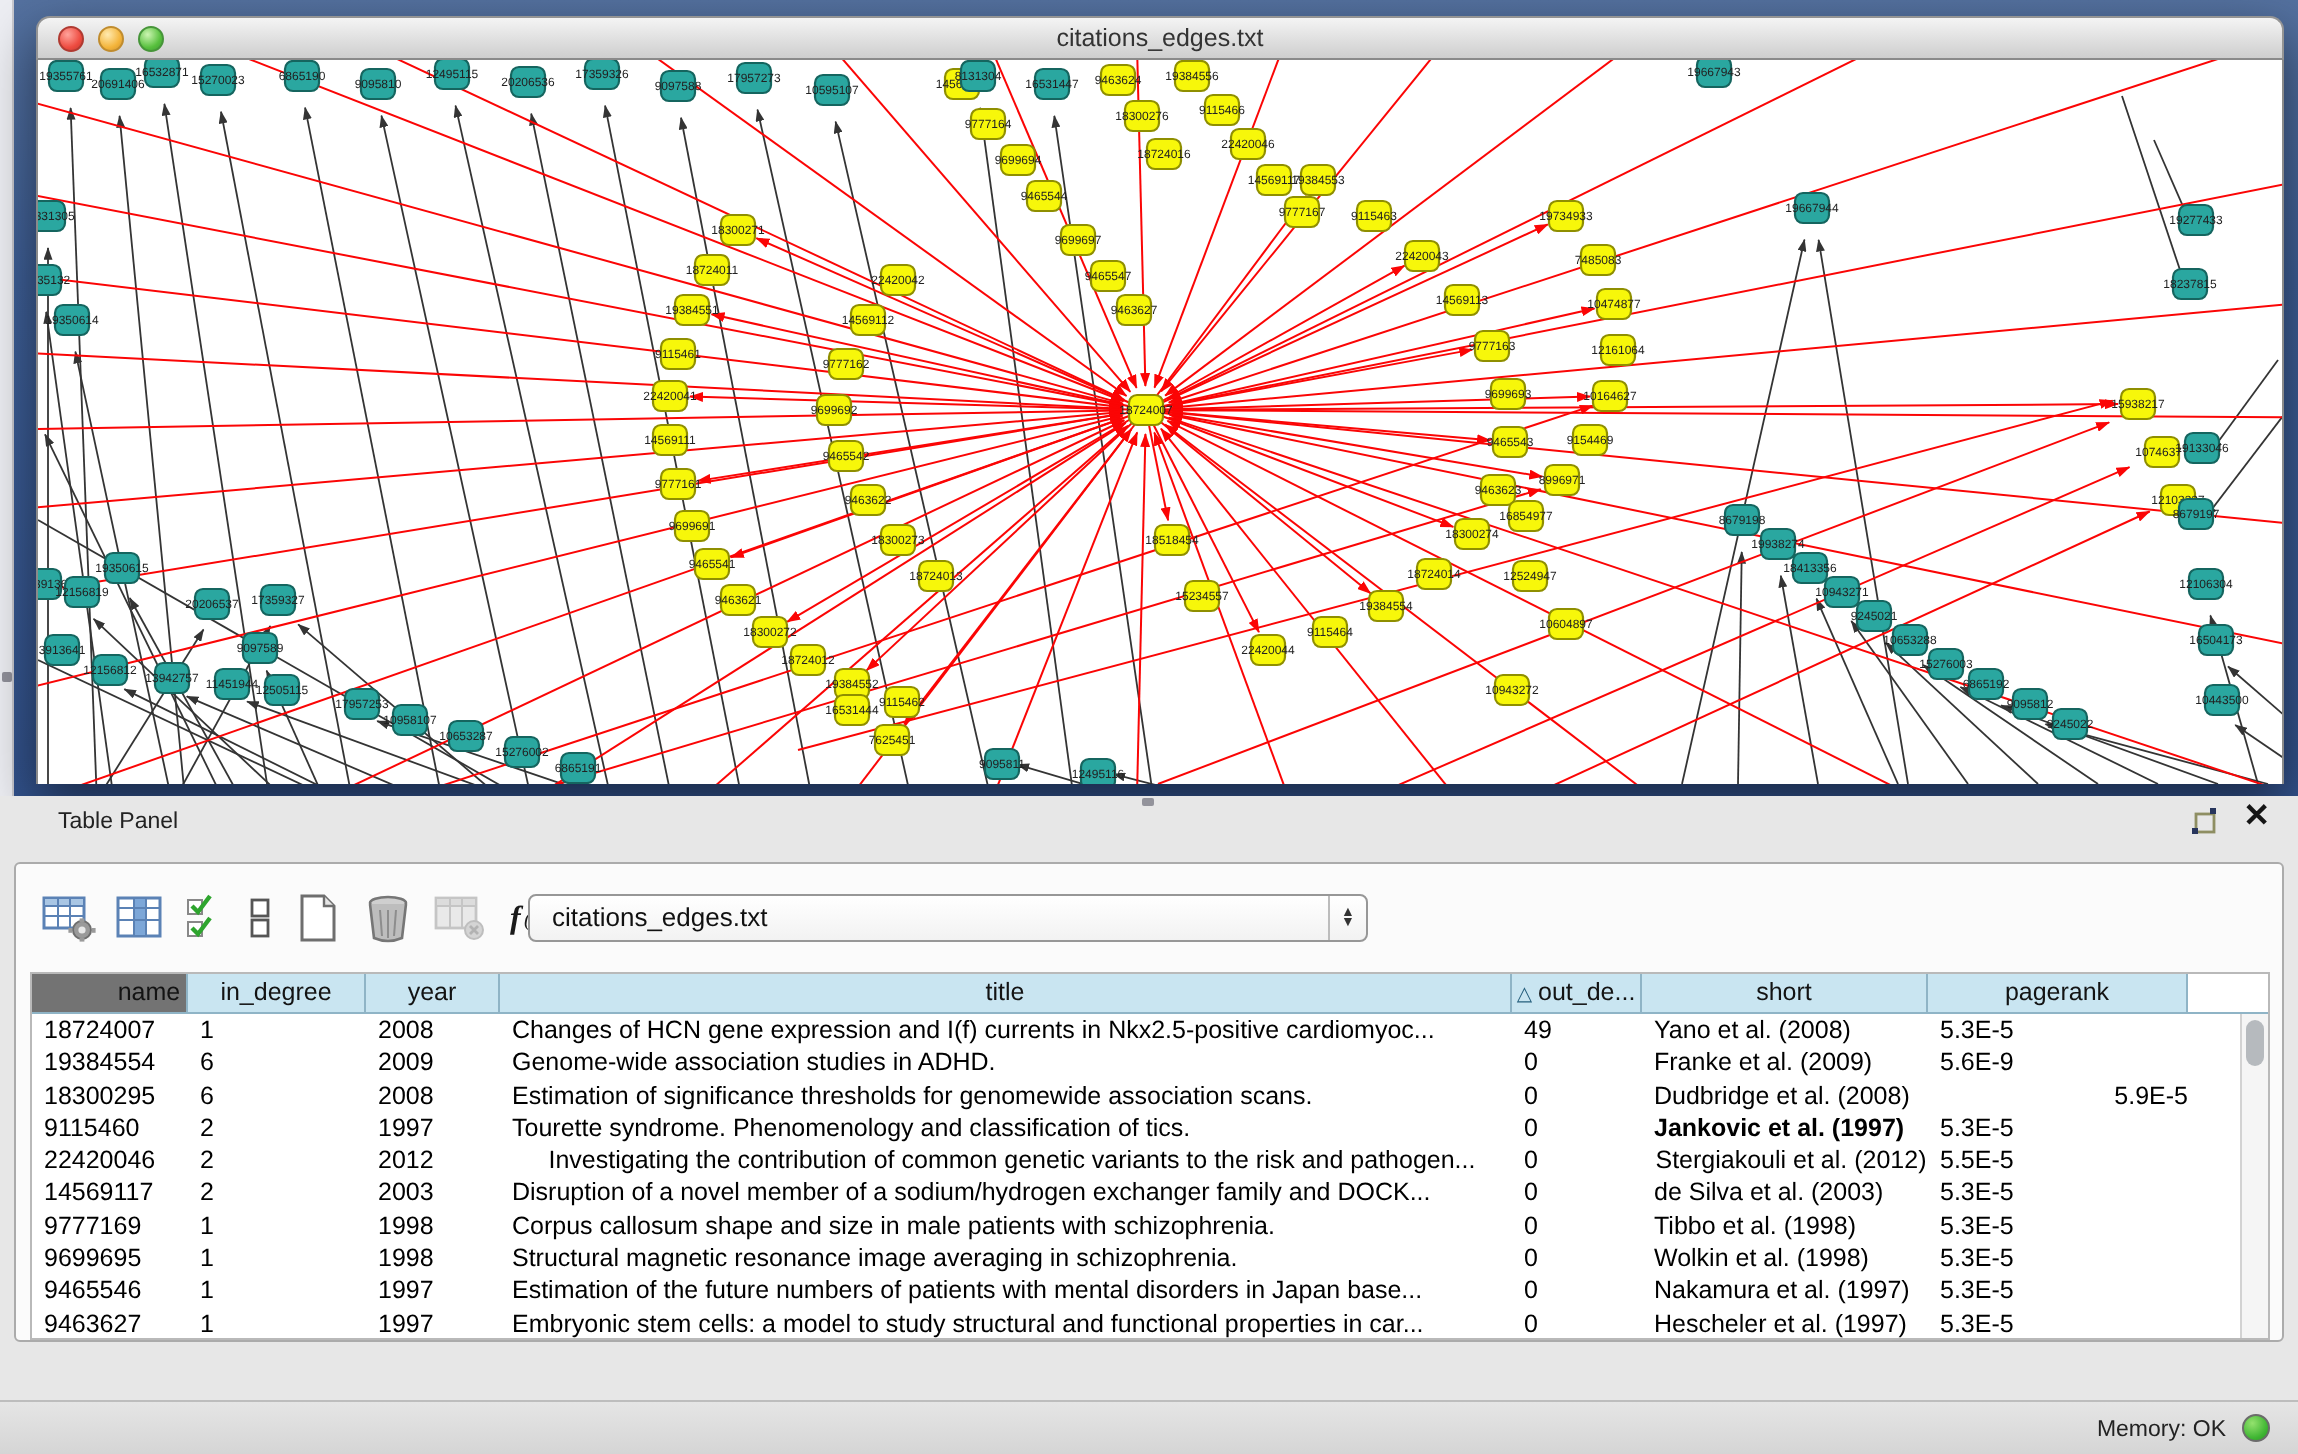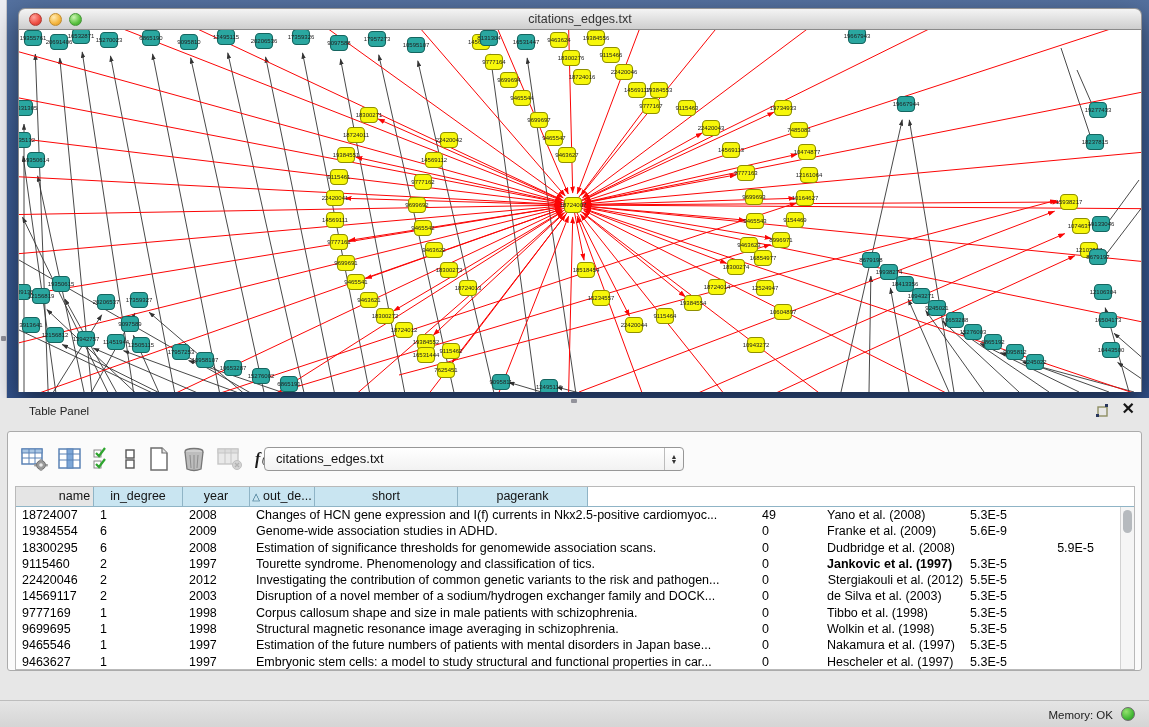--- a/index.html
+++ b/index.html
@@ -46,21 +46,21 @@
   .combo-arrows { position:absolute; right:0; top:0; width:19px; height:100%; border-left:1px solid #bcbcbc;
     display:flex; flex-direction:column; align-items:center; justify-content:center; color:#333; }
   .combo-arrows span { font-size:7px; line-height:5px; }
 
   .table-wrap { position:absolute; left:7px; top:54px; width:1120px; height:184px; background:#fff;
     border:1px solid #b9b9b9; overflow:hidden; }
   .thead { display:flex; height:20px; }
   .th { background:#c9e5f1; border-right:1px solid #8fb4c6; border-bottom:1px solid #8fb4c6;
     font-size:12.5px; line-height:19px; text-align:center; color:#131313;
     white-space:nowrap; overflow:hidden; flex:none; }
-  .th.gray { background:#e5e5e5;padding-left:40px; }
+  .th.gray { background:#737373;padding-left:40px; }
   .th .sortglyph { color:#27607e; font-size:10px; margin-right:3px; }
   .tr { display:flex; height:16.3px; }
   .td { font-size:12.5px; line-height:16px; color:#000; white-space:nowrap; overflow:hidden; flex:none; padding-left:6px; }
   .vscroll { position:absolute; right:0; top:20px; bottom:0; width:14px; background:#f5f5f5; border-left:1px solid #d2d2d2; }
   .vthumb { position:absolute; left:2px; top:3px; width:9px; height:23px; background:#b6babe; border-radius:5px; }
 
   .tabs-row { position:absolute; left:0; top:276px; width:100%; display:flex; justify-content:center; }
   .seg { display:inline-flex; height:22px; border:1px solid #979797; border-radius:6px; overflow:hidden;
     background:#fdfdfd; box-shadow:0 1px 0 rgba(255,255,255,.7); }
   .seg-btn { padding:0 13px; font-size:13px; line-height:20px; color:#111; background:#fdfdfd; border-right:1px solid #b3b3b3; }
@@ -804,20 +804,21 @@
           <span>▲</span>
             <span>▼</span>
         </div>
       </div>
 
       <div class="table-wrap">
         <div class="thead" id="thead">
             <div class="th gray" style="width: 78px;">name</div>
             <div class="th" style="width: 89px;">in_degree</div>
             <div class="th" style="width: 67px;">year</div>
+            <div class="th" style="width: 506px;">title</div>
             <div class="th" style="width: 65px;"><span class="sortglyph">△</span>out_de...</div>
             <div class="th" style="width: 143px;">short</div>
             <div class="th" style="width: 130px;">pagerank</div>
             <div class="th" style="flex: 1 1 0%; background: rgb(255, 255, 255); border-right: none;"></div>
           </div>
         <div id="tbody">
             <div class="tr">
               <div class="td" style="width: 78px;">18724007</div>
               <div class="td" style="width: 89px;">1</div>
               <div class="td" style="width: 67px;">2008</div>
@@ -850,21 +851,21 @@
               <div class="td" style="width: 67px;">1997</div>
               <div class="td" style="width: 506px;">Tourette syndrome. Phenomenology and classification of tics.</div>
               <div class="td" style="width: 65px;">0</div>
               <div class="td" style="width: 143px; font-weight: bold;">Jankovic et al. (1997)</div>
               <div class="td" style="width: 130px;">5.3E-5</div>
             </div>
             <div class="tr">
               <div class="td" style="width: 78px;">22420046</div>
               <div class="td" style="width: 89px;">2</div>
               <div class="td" style="width: 67px;">2012</div>
-              <div class="td" style="width: 506px;">Investigating the contribution of common genetic variants to the risk and pathogen...</div>
+              <div class="td" style="width: 506px; text-align: center;">Investigating the contribution of common genetic variants to the risk and pathogen...</div>
               <div class="td" style="width: 65px;">0</div>
               <div class="td" style="width: 143px; text-align: center;">Stergiakouli et al. (2012)</div>
               <div class="td" style="width: 130px;">5.5E-5</div>
             </div>
             <div class="tr">
               <div class="td" style="width: 78px;">14569117</div>
               <div class="td" style="width: 89px;">2</div>
               <div class="td" style="width: 67px;">2003</div>
               <div class="td" style="width: 506px;">Disruption of a novel member of a sodium/hydrogen exchanger family and DOCK...</div>
               <div class="td" style="width: 65px;">0</div>

